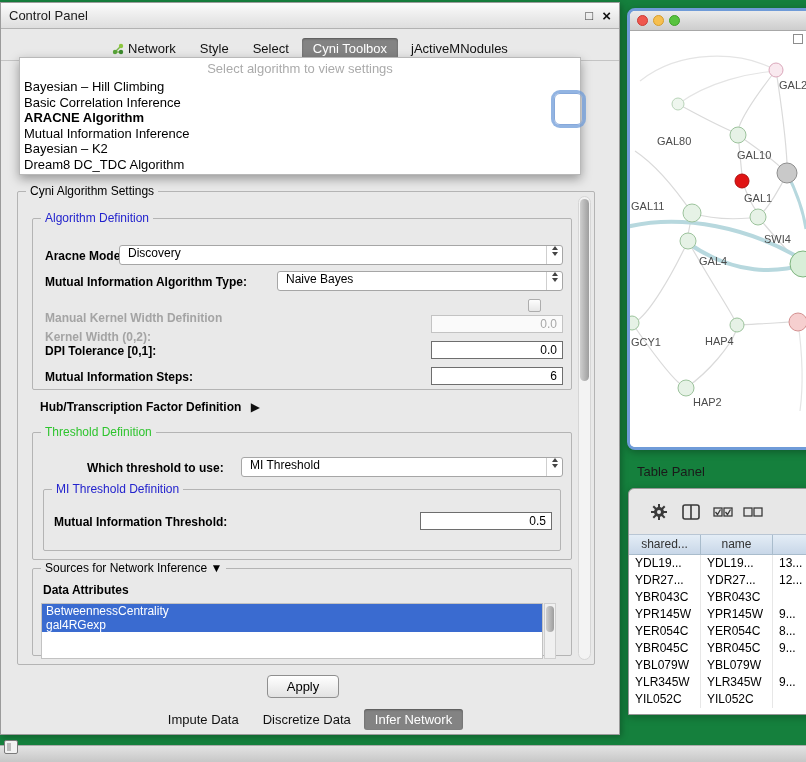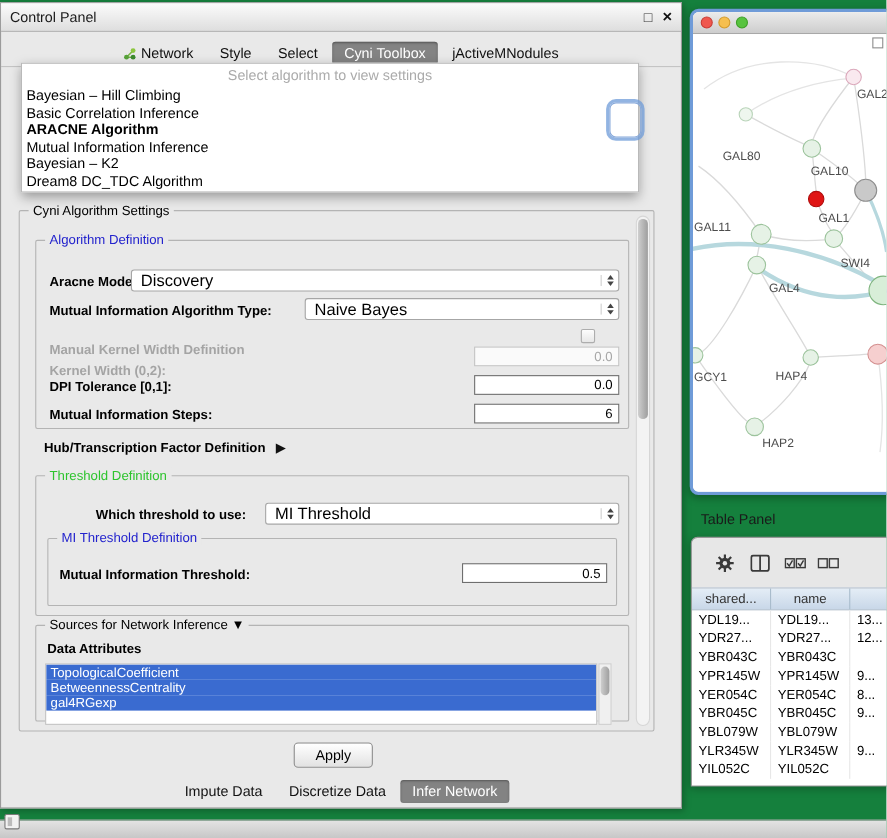--- a/index.html
+++ b/index.html
@@ -26,21 +26,21 @@
   .group { position:absolute; border:1px solid #b4b4b4; border-radius:2px; }
   .gtitle { position:absolute; top:-8px; left:8px; background:#e9e9e9; padding:0 4px;
     font-size:12px; color:#000; white-space:nowrap; }
   .gtitle.blue { color:#2323cd; }
   .gtitle.green { color:#2ec42e; }
 
   .lbl { position:absolute; font-size:12px; font-weight:bold; color:#000; white-space:nowrap; }
   .lbl.dis { color:#a4a4a4;margin-top:12px; }
 
   .combo { position:absolute; height:20px; background:#fff; border:1px solid #a6a6a6; border-radius:3px;
-    display:flex; align-items:center; justify-content:space-between; padding:0 4px 0 8px; font-size:15px; }
+    display:flex; justify-content:space-between; padding:0 4px 0 8px; font-size:12px; }
   .combo .arrows { display:flex; flex-direction:column; gap:2px; border-left:1px solid #cfcfcf;
     padding-left:5px; margin-left:6px; align-items:center; }
   .combo .arrows .up   { width:0;height:0;border-left:3px solid transparent;border-right:3px solid transparent;border-bottom:4px solid #444; }
   .combo .arrows .down { width:0;height:0;border-left:3px solid transparent;border-right:3px solid transparent;border-top:4px solid #444; }
 
   .tfield { position:absolute; height:18px; border:1px solid #6e6e6e; background:#fff;
     font:12px "Liberation Sans", sans-serif; text-align:right; padding:0 5px; color:#000; }
   .tfield.dis { border-color:#c3c3c3; color:#a8a8a8; background:#fafafa; }
 
   .cbox { position:absolute; width:13px; height:13px; border:1px solid #adadad; border-radius:2px;
@@ -217,21 +217,20 @@
         </div>
       </div>
 
       <div class="group" style="left:14px; top:376px; width:540px; height:88px;">
         <span class="gtitle">
           <span>Sources for Network Inference</span>
           <span>▼</span>
         </span>
         <span class="lbl" style="left:10px; top:14px;">Data Attributes</span>
         <div class="attr-list" style="left:8px; top:34px; right:28px; height:56px;">
-            <div class="list-item selected">TopologicalCoefficient</div>
             <div class="list-item selected">BetweennessCentrality</div>
             <div class="list-item selected">gal4RGexp</div>
           </div>
         <div class="list-scroll" style="right:15px; top:34px; height:56px;">
           <div class="vthumb"></div>
         </div>
       </div>
     </div>
 
     <button class="apply-btn">Apply</button>

